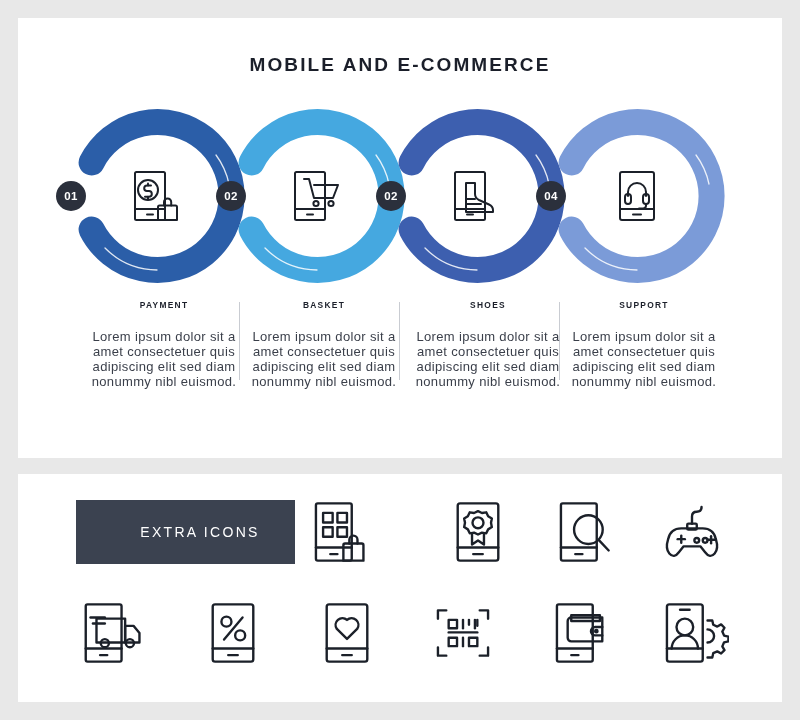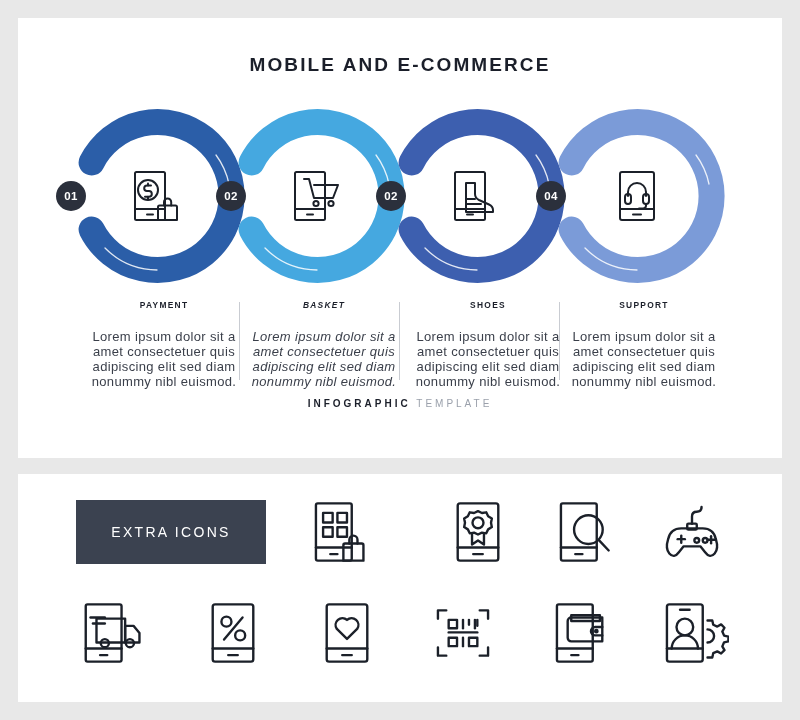--- a/index.html
+++ b/index.html
@@ -60,21 +60,21 @@
     font-size:10px;letter-spacing:3px;
   }
   .footer b{color:#1b1f2a;font-weight:bold;}
   .footer span{color:#9aa0ab;font-weight:normal;}
 
   
   .extra-label{
     position:absolute;left:76px;top:500px;width:190px;height:64px;
     background:#3b4250;color:#ffffff;
     display:flex;align-items:center;justify-content:center;
-    font-size:14px;letter-spacing:2.3px;
+    font-size:14px;letter-spacing:2.3px;padding-left:29px;
   }
   .icon-cell{position:absolute;width:74px;height:74px;}
   .icon-cell svg{display:block;width:74px;height:74px;}
 
   
   .watermark{
     position:absolute;left:568px;top:336px;width:200px;height:50px;
     pointer-events:none;opacity:.30;
   }
   .wm-ch{
@@ -181,38 +181,34 @@
 
   <div class="cols">
     <div class="divider" style="left:239px;"></div>
     <div class="divider" style="left:399px;"></div>
     <div class="divider" style="left:559px;"></div>
 
     <div class="col" style="left:84px;">
       <div class="col-head">PAYMENT</div>
       <div class="col-body">Lorem ipsum dolor sit a amet consectetuer quis adipiscing elit sed diam nonummy nibl euismod.</div>
     </div>
-    <div class="col" style="left:244px;font-style:italic;">
+    <div class="col" style="left:244px;">
       <div class="col-head">BASKET</div>
       <div class="col-body">Lorem ipsum dolor sit a amet consectetuer quis adipiscing elit sed diam nonummy nibl euismod.</div>
     </div>
     <div class="col" style="left:408px;">
       <div class="col-head">SHOES</div>
       <div class="col-body">Lorem ipsum dolor sit a amet consectetuer quis adipiscing elit sed diam nonummy nibl euismod.</div>
     </div>
     <div class="col" style="left:564px;">
       <div class="col-head">SUPPORT</div>
       <div class="col-body">Lorem ipsum dolor sit a amet consectetuer quis adipiscing elit sed diam nonummy nibl euismod.</div>
     </div>
   </div>
 
-  <div class="footer">
-    <b>INFOGRAPHIC</b>
-    <span>TEMPLATE</span>
-  </div>
 
 
   <div class="extra-label">EXTRA ICONS</div>
 
   <div class="icon-cell" style="left:304px;top:495px;">
     <svg viewBox="0 0 62 62" fill="none" stroke="#1b2029" stroke-width="2" stroke-linecap="round" stroke-linejoin="round">
       <rect x="10" y="7" width="30" height="48" rx="1.5"></rect>
       <line x1="10" y1="44" x2="40" y2="44"></line>
       <line x1="22" y1="49.5" x2="28" y2="49.5"></line>
       <rect x="16" y="15" width="8" height="8"></rect>

